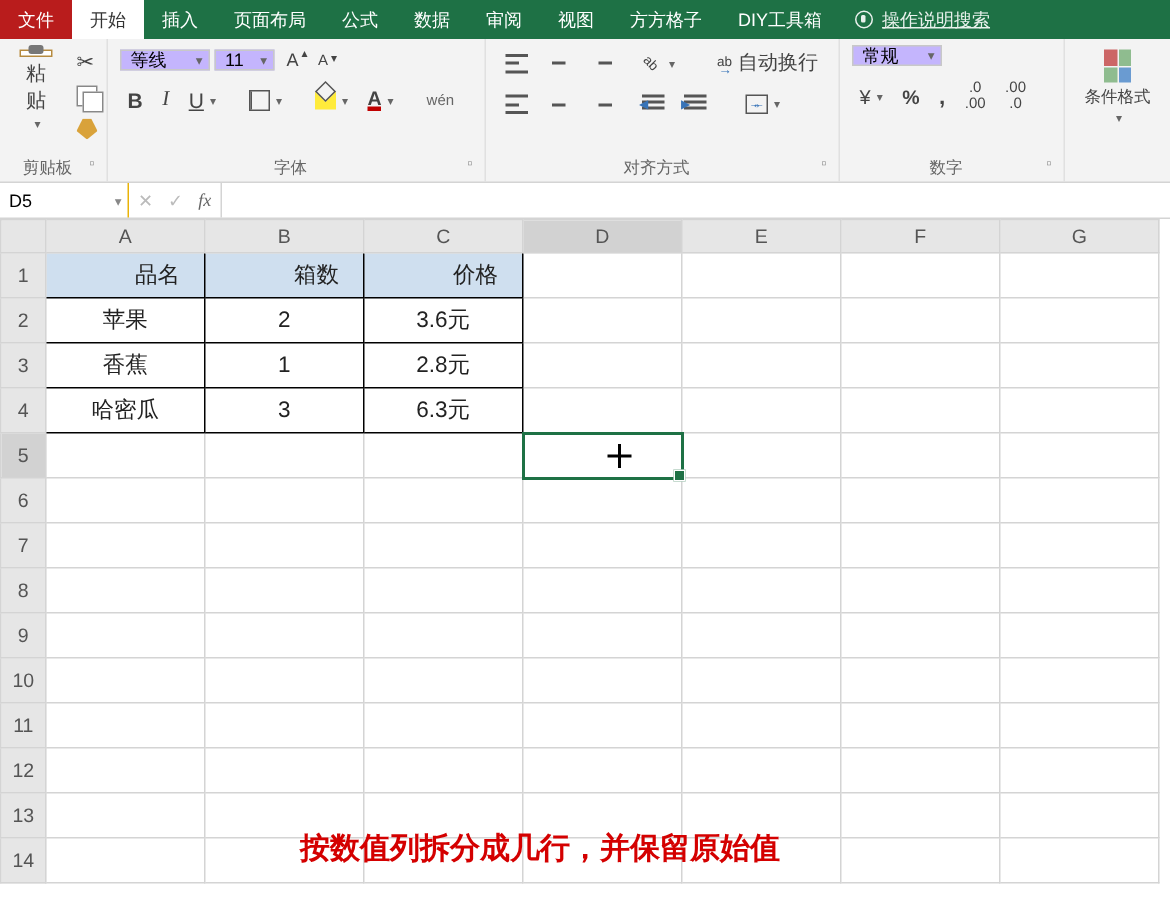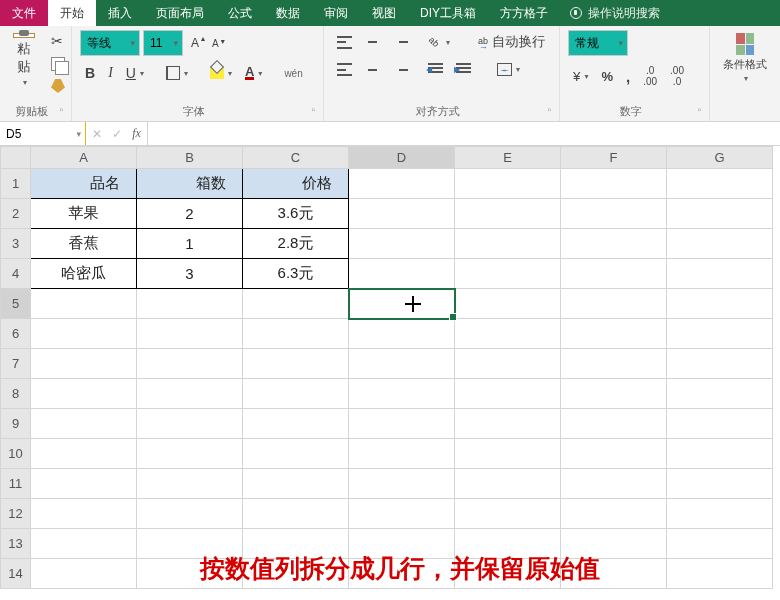--- a/index.html
+++ b/index.html
@@ -1,35 +1,35 @@
 <!DOCTYPE html>
 <html><head>
 <meta charset="utf-8">
 <style>
 * { margin:0; padding:0; box-sizing:border-box; font-family:"Microsoft YaHei","SimSun",sans-serif; }
 body { width:780px; height:600px; background:#fff; overflow:hidden; font-size:12px; }
 
 
 .tabs-bar { background:#1e7145; height:26px; display:flex; align-items:stretch; color:#fff; }
 .tab { padding:0 12px; display:flex; align-items:center; font-size:12px; cursor:pointer; }
-.tab.file { background:#be185d; }
+.tab.file { background:#b91c1c; }
 .tab.active { background:#fff; color:#333; }
-.search-hint { display:flex; align-items:center; gap:6px; padding:0 10px; opacity:.9; }
+.search-hint { display:flex; align-items:center; gap:6px; padding:0 10px; opacity:.9;text-decoration:underline; }
 .bulb { width:12px; height:12px; border:1px solid #fff; border-radius:50%; position:relative; }
 .bulb::after { content:""; position:absolute; left:3px; top:2px; width:3px; height:5px; background:#fff; border-radius:1px; }
 
 
 .ribbon { background:#f3f3f3; border-bottom:1px solid #d4d4d4; height:96px; display:flex; position:relative; }
 .rgrp { border-right:1px solid #e0e0e0; padding:4px 8px 2px 8px; display:flex; flex-direction:column; justify-content:space-between; }
 .rgrp .body { flex:1; display:flex; gap:6px; align-items:flex-start; }
 .rgrp .label { font-size:11px; color:#666; text-align:center; padding-top:2px; }
 .rgrp .label .launch { float:right; color:#888; font-size:10px; margin-left:4px; }
 .btn { background:transparent; border:1px solid transparent; padding:2px 4px; display:flex; align-items:center; gap:2px; cursor:pointer; color:#444; }
 .dd::after { content:"▾"; font-size:8px; margin-left:2px; color:#666; }
-.sel { border:1px solid #c8c8c8; background:#14b8a6; height:26px; padding:0 18px 0 6px; display:flex; align-items:center; position:relative; min-width:60px; }
+.sel { border:1px solid #c8c8c8; background:#c4b5fd; height:14px; padding:0 18px 0 6px; display:flex; align-items:center; position:relative; min-width:60px; }
 .sel::after { content:"▾"; position:absolute; right:4px; font-size:9px; color:#666; }
 .stack { display:flex; flex-direction:column; gap:2px; }
 .row { display:flex; gap:3px; align-items:center; }
 
 
 .i { display:inline-block; }
 .i-paste { width:22px; height:26px; background:#fff; border:1px solid #b58a3f; position:relative; }
 .i-paste::before { content:""; position:absolute; top:-4px; left:5px; width:10px; height:6px; background:#777; border-radius:2px; }
 .i-cut { font-size:14px; color:#444; }
 .i-copy { width:14px; height:14px; border:1px solid #888; background:#fff; position:relative; }
@@ -89,37 +89,37 @@
 .hdr-active { background:#d2d2d2 !important; }
 .cell-data { border:1px solid #000 !important; }
 .cell-header { background:#cfdfef !important; border:1px solid #000 !important;padding-left:43px; }
 .cell-sel { outline:2px solid #1e7145; outline-offset:-1px; position:relative; }
 .cell-sel::after{content:"";position:absolute;right:-3px;bottom:-3px;width:6px;height:6px;background:#1e7145;border:1px solid #fff}
 .cursor-cross { position:absolute; width:16px; height:16px; pointer-events:none; }
 .cursor-cross::before,.cursor-cross::after{content:"";position:absolute;background:#000}
 .cursor-cross::before{left:7px;top:0;width:2px;height:16px}
 .cursor-cross::after{top:7px;left:0;height:2px;width:16px}
 
-.annotation { position:absolute; font-size:25px; font-weight:bold; color:#d40000; }
+.annotation { position:absolute; font-size:20px; font-weight:bold; color:#d40000; }
 .wen { font-size:10px; color:#666; }
 </style>
 </head>
 <body>
 
 <div class="tabs-bar">
   <div class="tab file">文件</div>
   <div class="tab active">开始</div>
   <div class="tab">插入</div>
   <div class="tab">页面布局</div>
   <div class="tab">公式</div>
   <div class="tab">数据</div>
   <div class="tab">审阅</div>
   <div class="tab">视图</div>
+  <div class="tab">方方格子</div>
   <div class="tab">DIY工具箱</div>
-  <div class="tab">方方格子</div>
   <div class="search-hint">
     <span class="bulb"></span>
     <span>操作说明搜索</span>
   </div>
 </div>
 
 <div class="ribbon">
 
   <div class="rgrp" style="width:72px">
     <div class="body">

